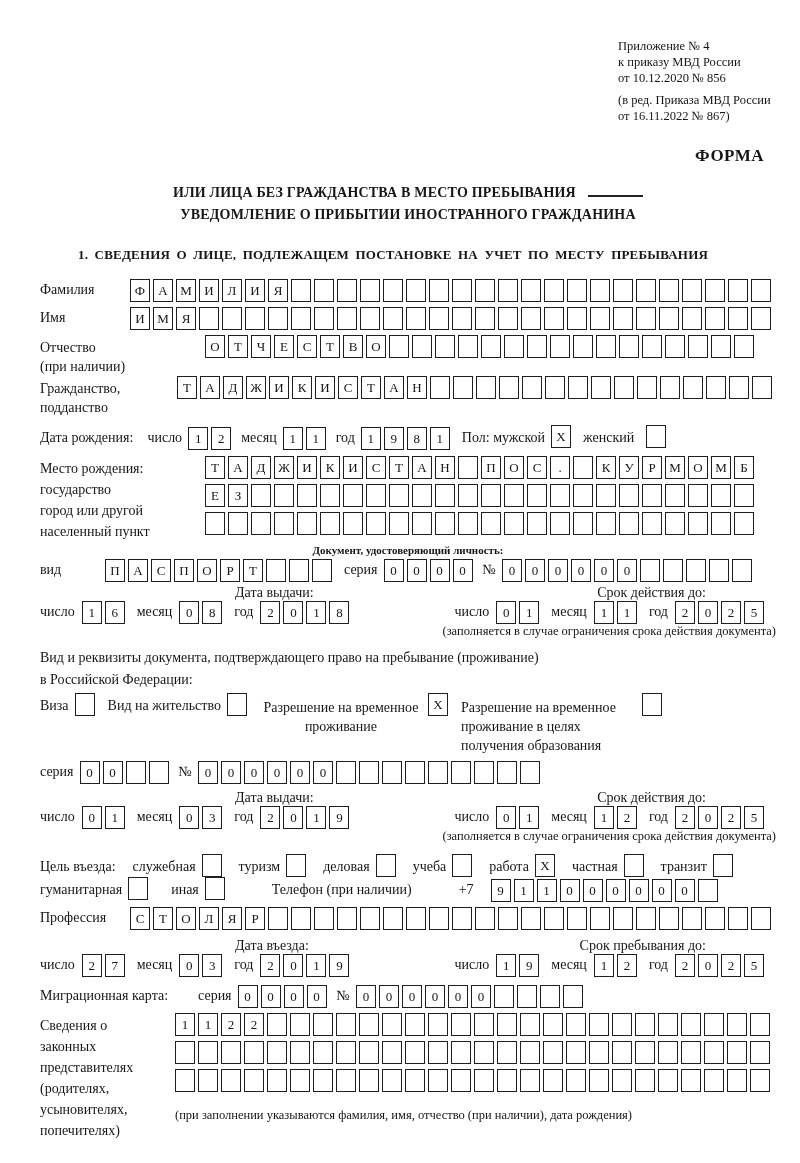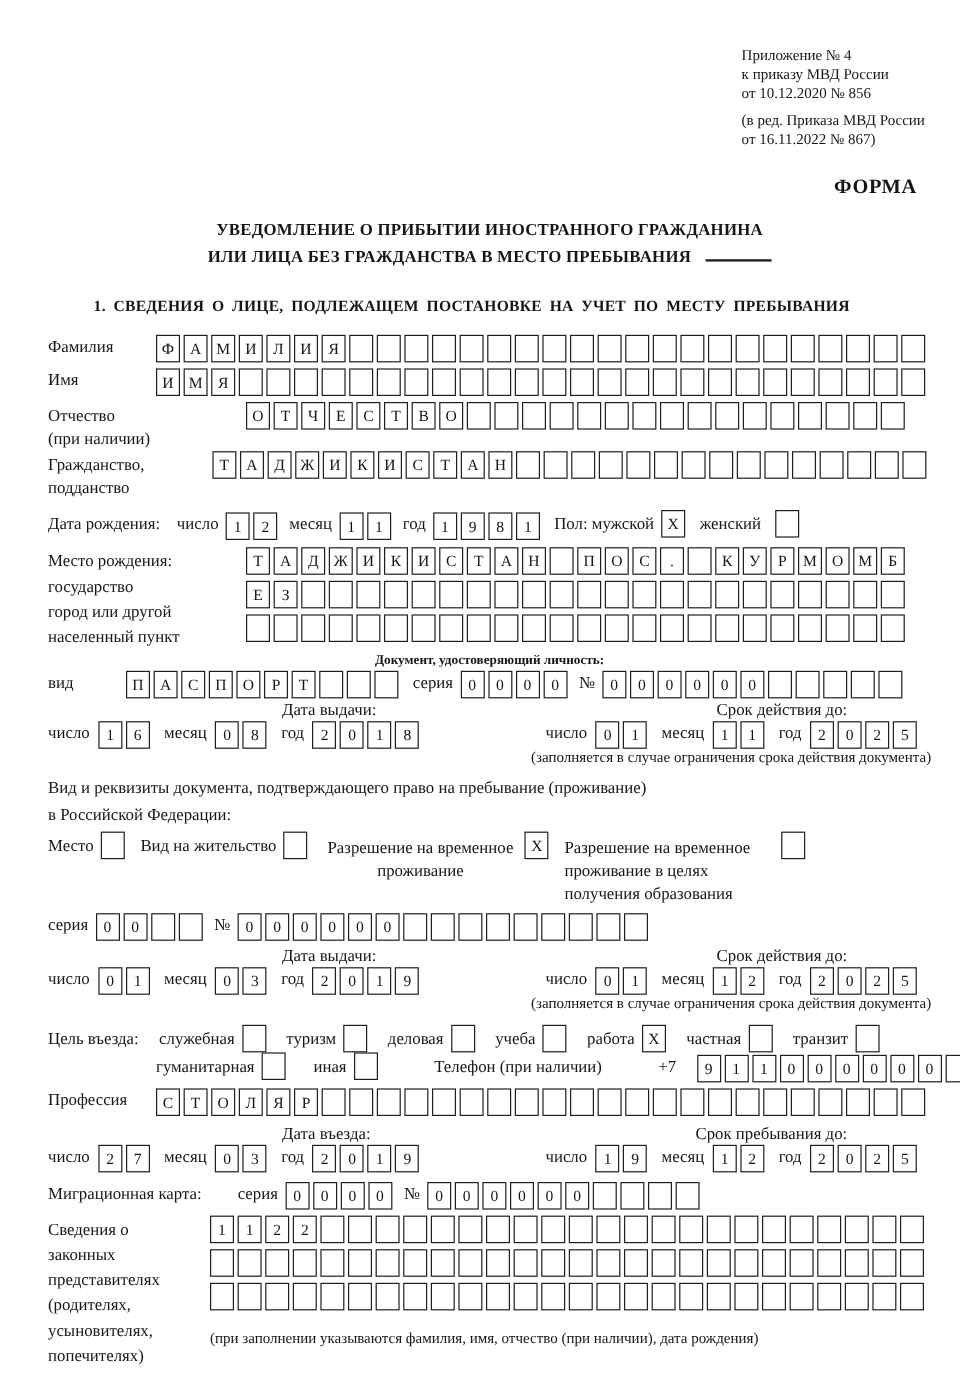--- a/index.html
+++ b/index.html
@@ -62,43 +62,43 @@
   .note { font-size:12.5px; text-align:right; line-height:15px; }
   .intro { font-size:14px; line-height:17px; }
 
   .permit-row { display:flex; align-items:flex-start; gap:13px; }
   .opt { display:inline-flex; align-items:flex-start; gap:6px; }
   .olab { padding-top:3px; }
   .wrap2 { display:inline-block; width:162px; text-align:center; line-height:19px; padding-top:3px; }
   .wrap3 { display:inline-block; width:175px; line-height:19px; padding-top:3px; }
 
   .purpose-row { display:flex; align-items:flex-start; gap:17px; }
-  .indent90 { margin-left:90px; }
+  .indent90 { }
 
   .bottom-note { font-size:12.5px; margin-top:16px; line-height:15px; }
 </style>
 </head>
 <body>
 
 <div class="page">
 
   <div class="hdr">
     <div>Приложение № 4</div>
     <div>к приказу МВД России</div>
     <div>от 10.12.2020 № 856</div>
     <div class="gap">(в ред. Приказа МВД России</div>
     <div>от 16.11.2022 № 867)</div>
   </div>
   <div class="forma">ФОРМА</div>
 
   <div class="title">
-    <div>УВЕДОМЛЕНИЕ О ПРИБЫТИИ ИНОСТРАННОГО ГРАЖДАНИНА</div>
     <div>
       <span>ИЛИ ЛИЦА БЕЗ ГРАЖДАНСТВА В МЕСТО ПРЕБЫВАНИЯ</span><span class="blank"></span>
     </div>
+    <div>УВЕДОМЛЕНИЕ О ПРИБЫТИИ ИНОСТРАННОГО ГРАЖДАНИНА</div>
   </div>
 
   <div class="sec">1. СВЕДЕНИЯ О ЛИЦЕ, ПОДЛЕЖАЩЕМ ПОСТАНОВКЕ НА УЧЕТ ПО МЕСТУ ПРЕБЫВАНИЯ</div>
 
   <div class="row mt16">
     <span class="lab w90">Фамилия</span>
     <span class="boxes">
         <span class="box">Ф</span>
         <span class="box">А</span>
         <span class="box">М</span>
@@ -429,21 +429,21 @@
         </span>
     </span>
   </div>
   <div class="note">(заполняется в случае ограничения срока действия документа)</div>
 
   <div class="intro mt10">Вид и реквизиты документа, подтверждающего право на пребывание (проживание)</div>
   <div class="intro mt5">в Российской Федерации:</div>
 
   <div class="permit-row mt7">
     <span class="opt">
-      <span class="olab">Место</span>
+      <span class="olab">Виза</span>
       <span class="box cb"></span>
     </span>
     <span class="opt">
       <span class="olab">Вид на жительство</span>
       <span class="box cb"></span>
     </span>
     <span class="opt">
       <span class="wrap2">Разрешение на временное проживание</span>
       <span class="box cb">X</span>
     </span>

